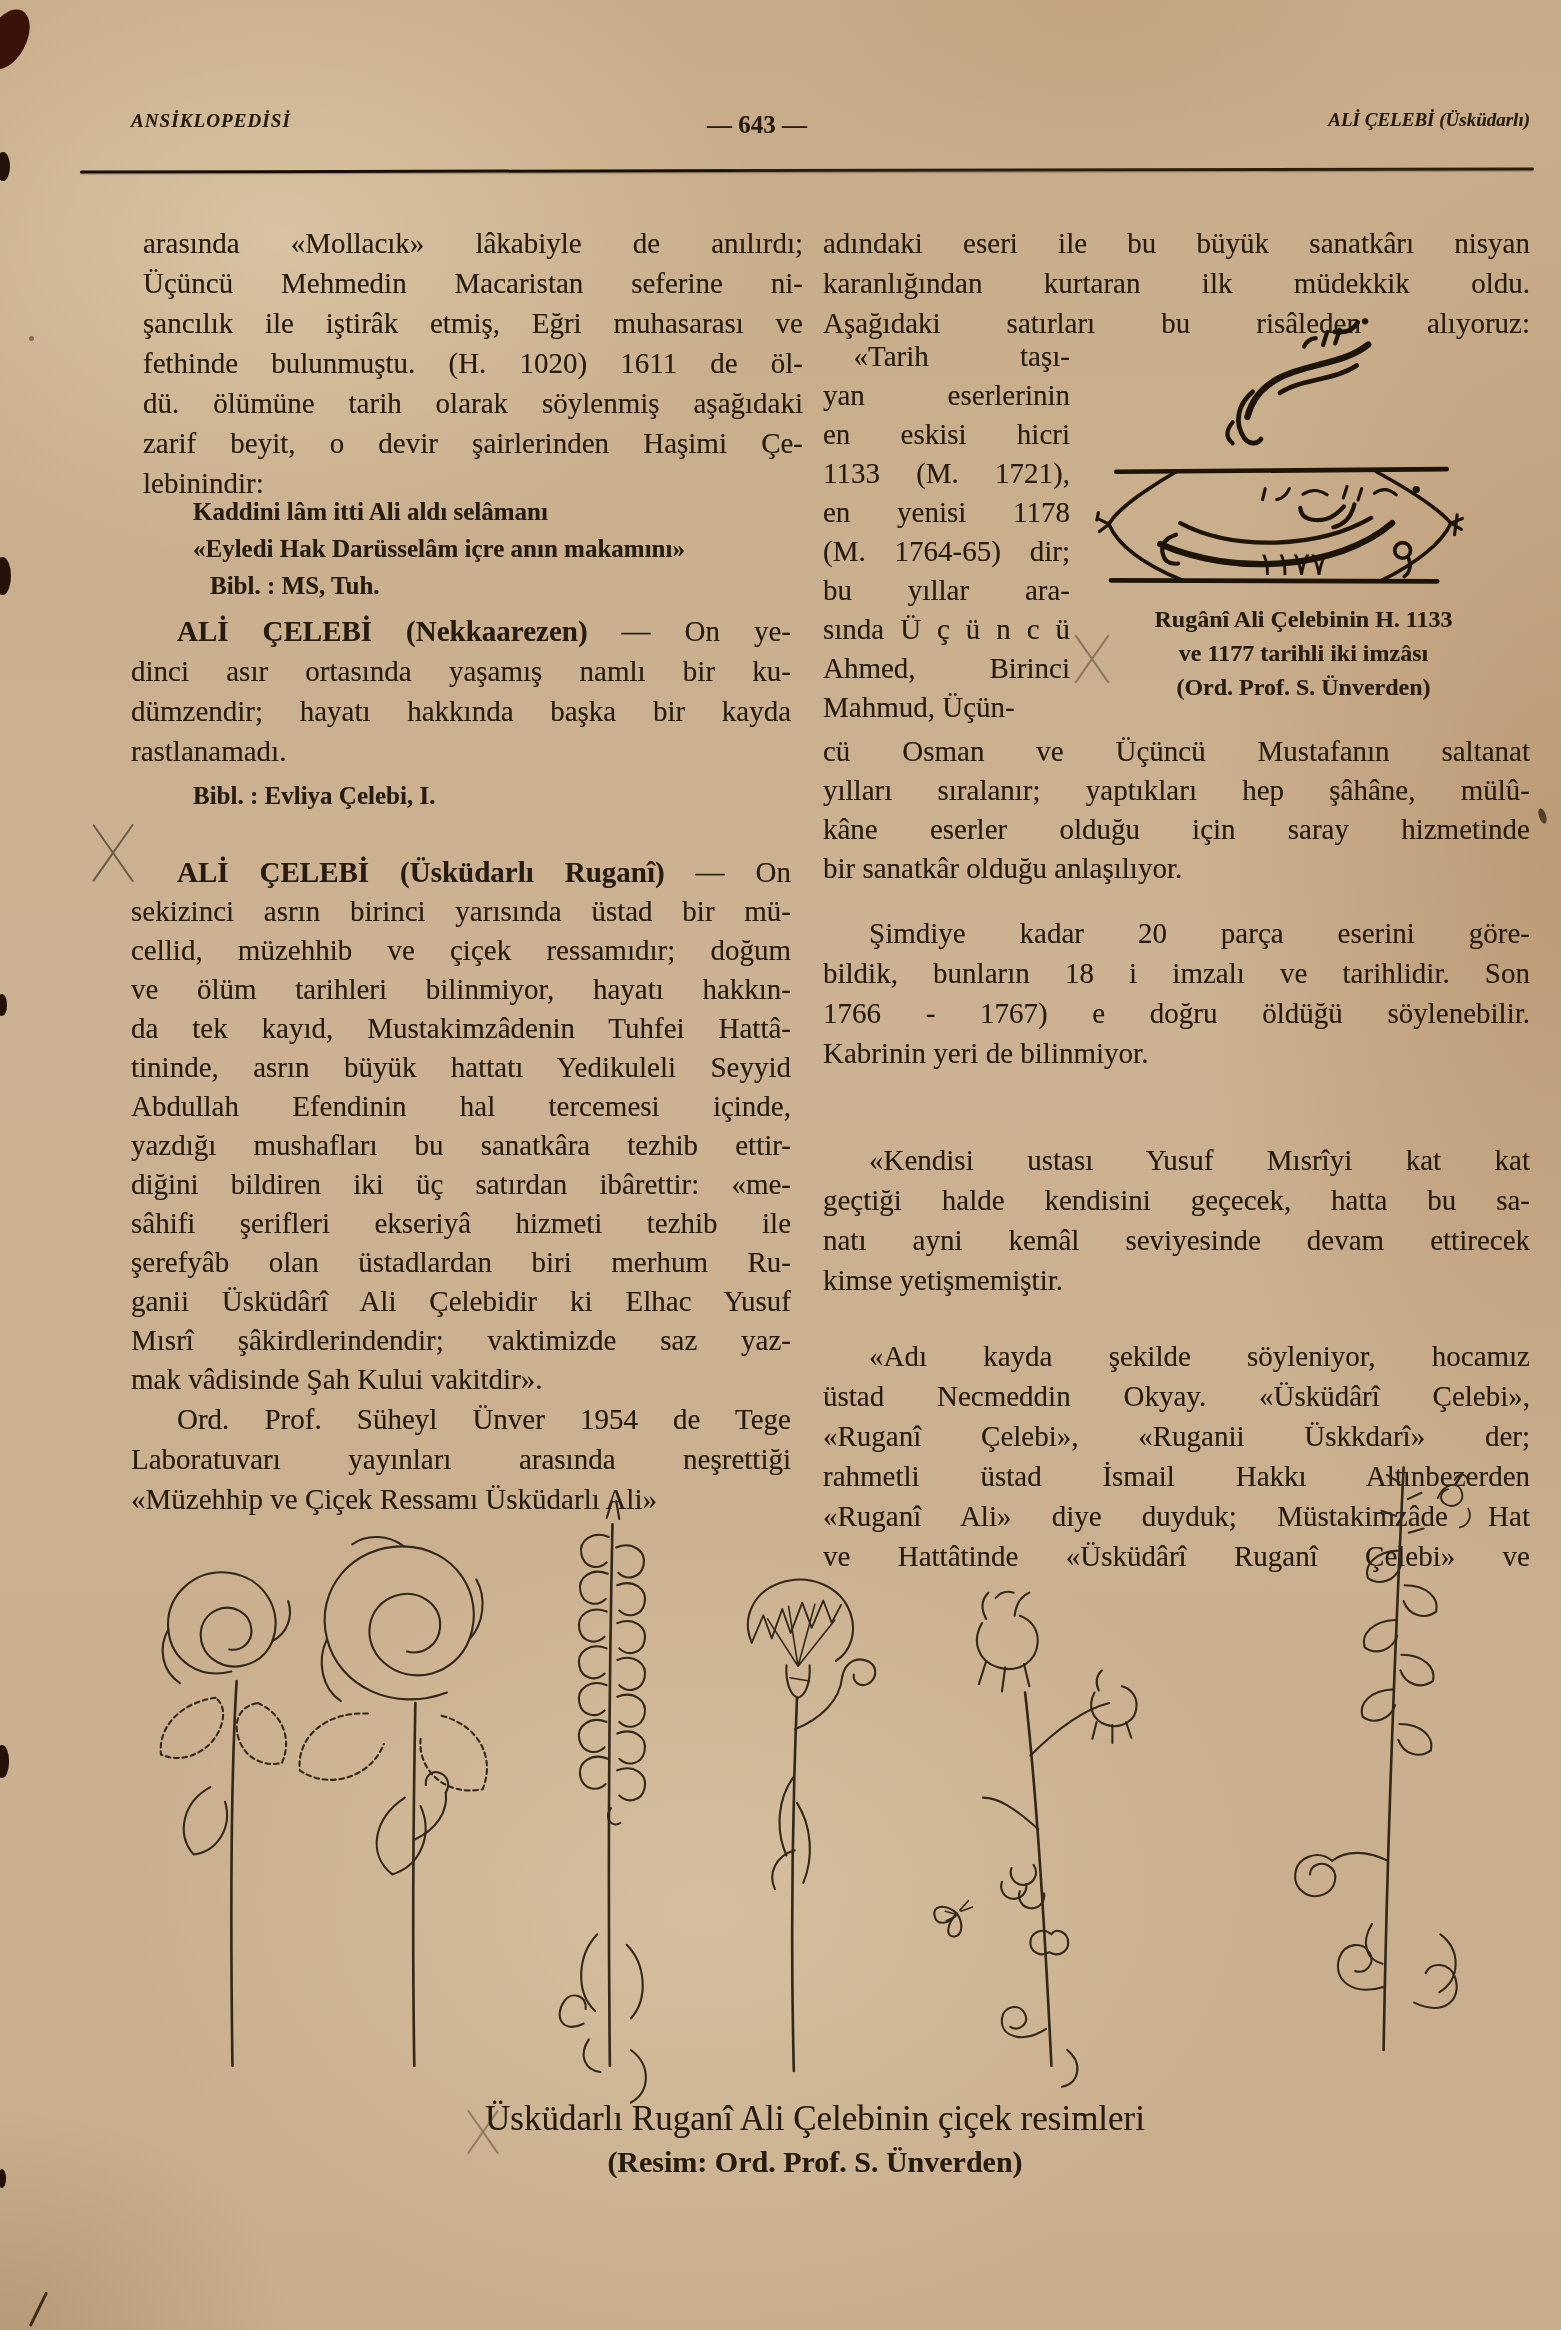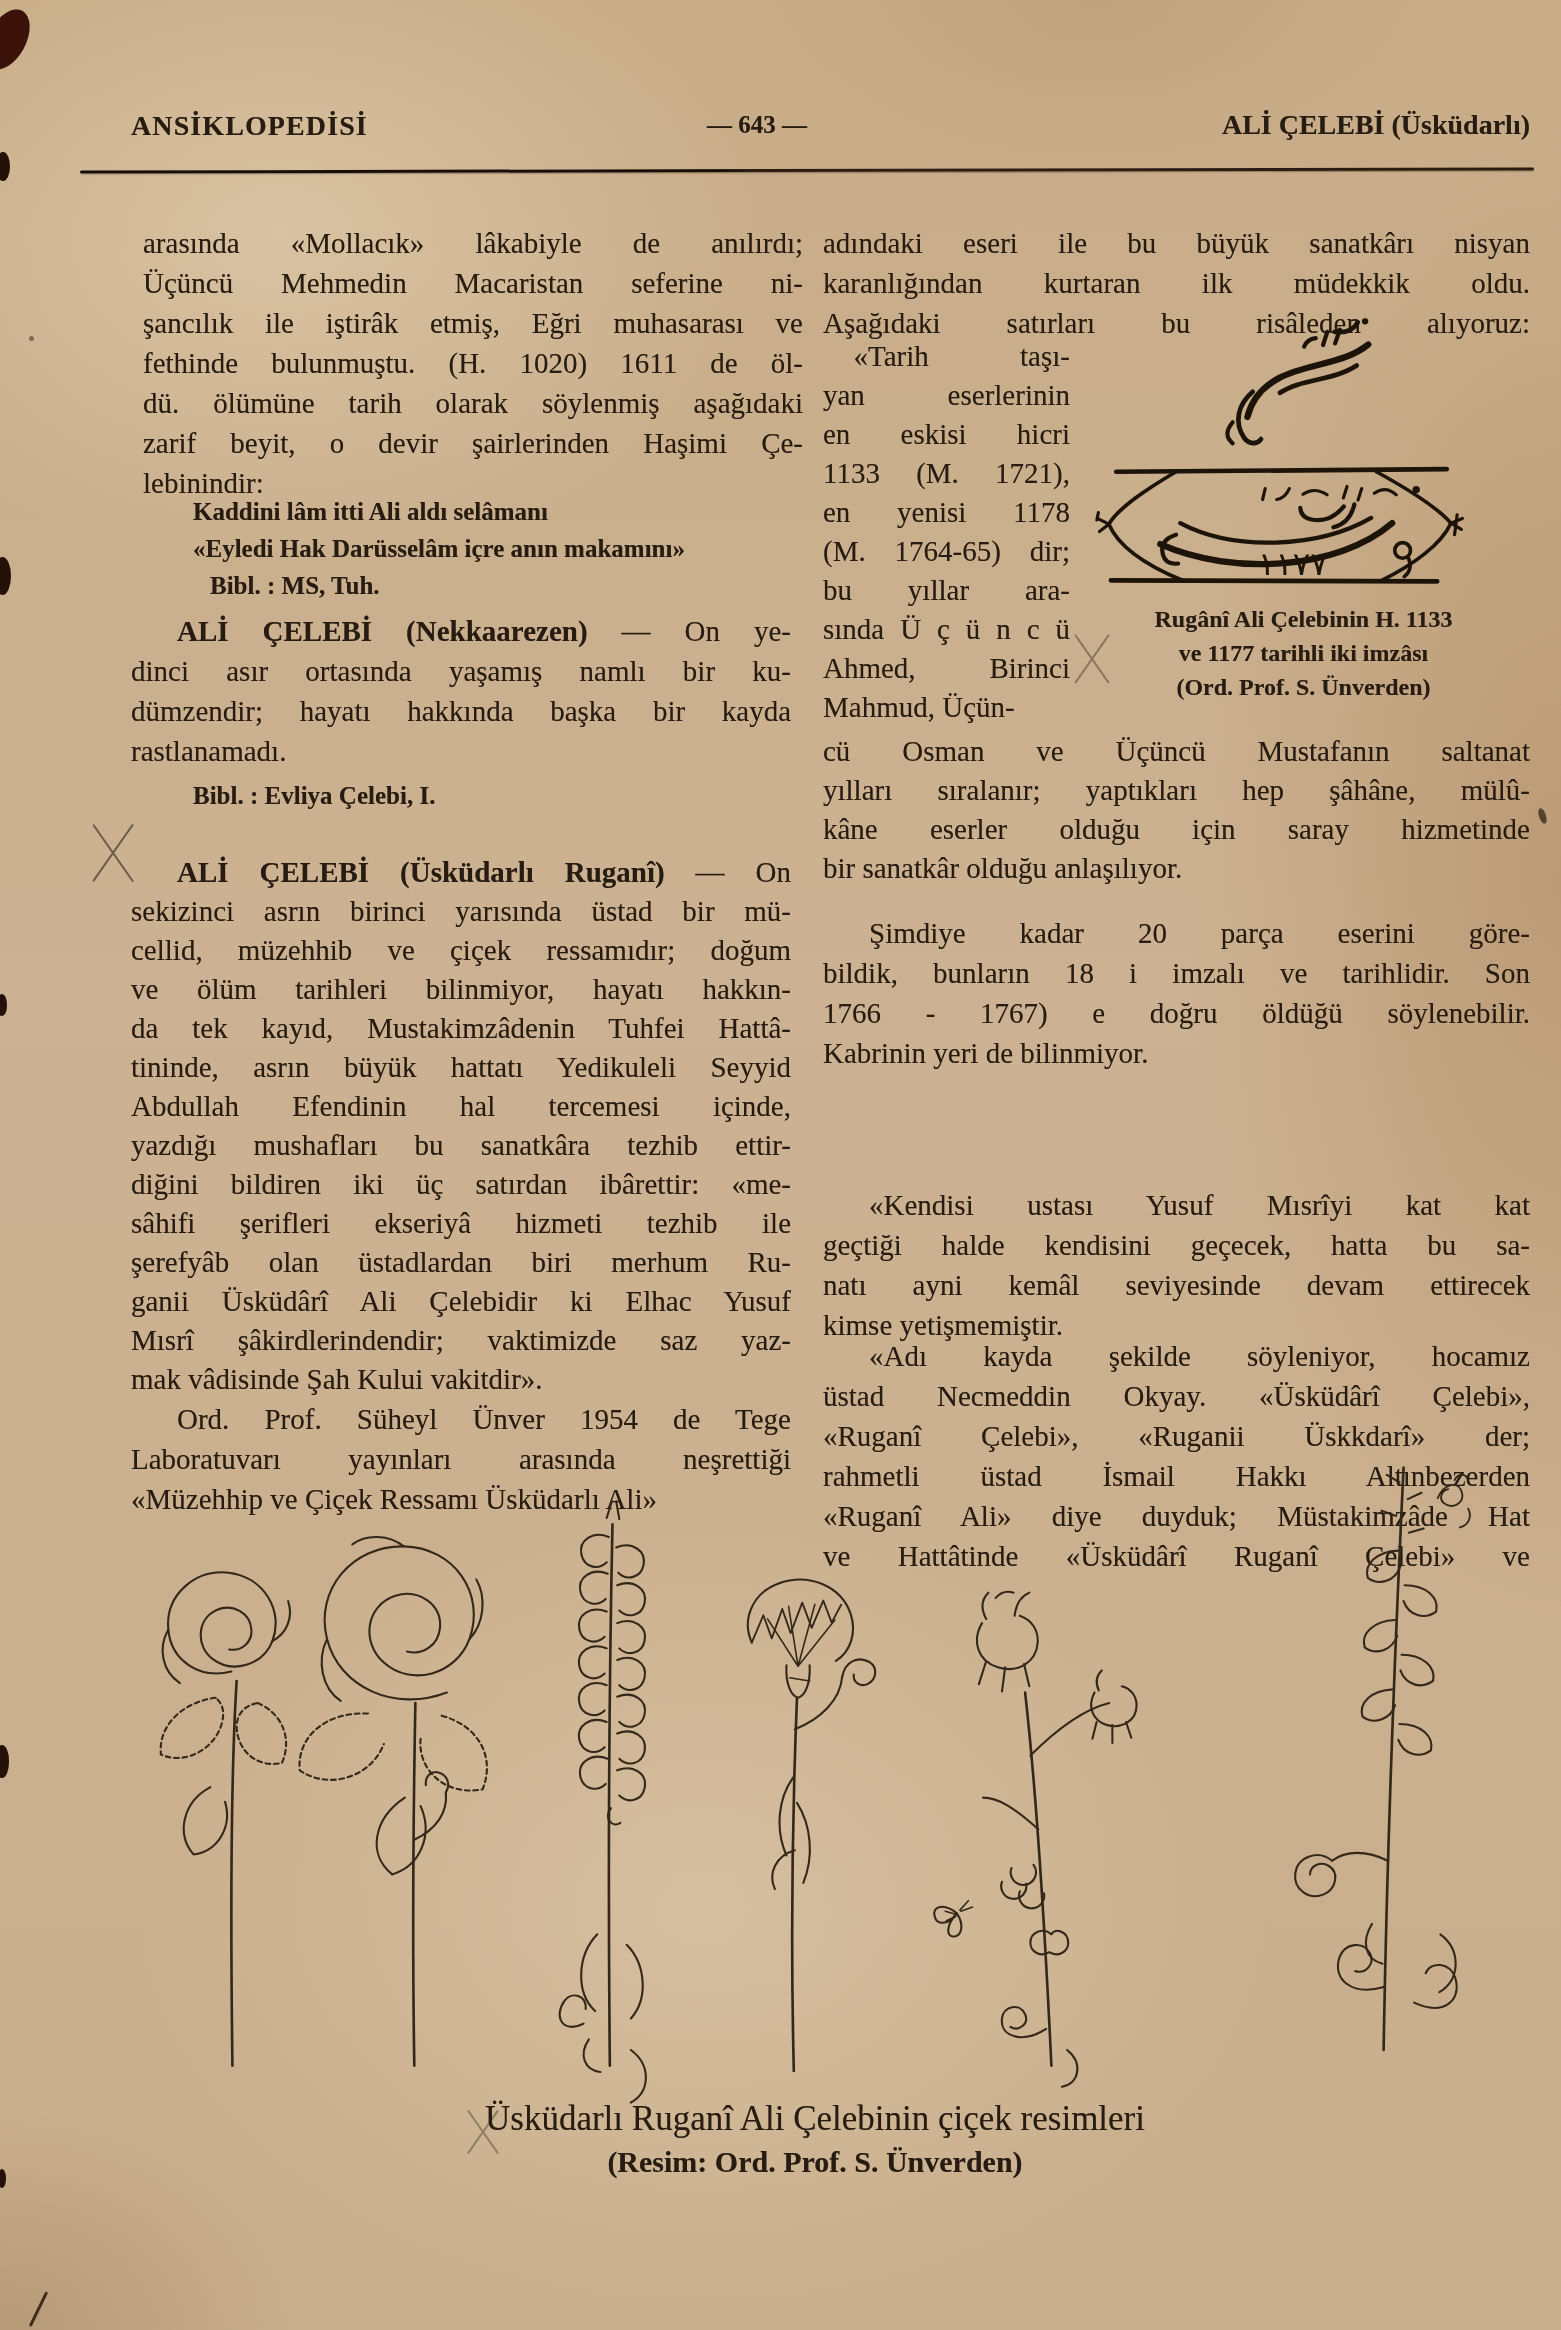--- a/index.html
+++ b/index.html
@@ -19,21 +19,21 @@
       linear-gradient(180deg,#c8ac88,#ccb292 42%,#c9ae8c);
   }
   .abs{position:absolute;}
   .ink{color:#261c11;text-shadow:0 0 0.5px rgba(40,28,16,.45);}
   .body-text{font-size:29px;line-height:40px;}
   .line{text-align:justify;text-align-last:justify;}
   .line.last{text-align-last:left;}
   .line.ind{text-indent:46px;}
   .b{font-weight:bold;}
   .smallb{font-size:25px;font-weight:bold;line-height:37px;}
-  .hdr{font-size:28px;font-weight:bold;letter-spacing:1.1px;}
+  .hdr{font-size:19px;font-weight:bold;letter-spacing:1.1px;font-style:italic;}
   .rule{
     position:absolute;left:80px;top:169px;width:1454px;height:3.2px;
     background:linear-gradient(90deg,#170f07 0 44%,#2a1d10 46% 100%);
     border-radius:1.6px;transform:rotate(-0.12deg);
     box-shadow:0 1.1px 1.1px rgba(60,40,20,.35);
   }
   .xmark{position:absolute;opacity:.82;}
   .xmark::before,.xmark::after{
     content:"";position:absolute;left:50%;top:50%;width:118%;height:2.1px;
     background:#55483a;border-radius:1.1px;
@@ -181,21 +181,21 @@
     <div class="line last">bir sanatkâr olduğu anlaşılıyor.</div>
   </div>
 
   <div class="abs ink body-text" style="left:823px;top:913px;width:707px;line-height:40px;">
     <div class="line ind">Şimdiye kadar 20 parça eserini göre-</div>
     <div class="line">bildik, bunların 18 i imzalı ve tarihlidir. Son</div>
     <div class="line">1766 - 1767) e doğru öldüğü söylenebilir.</div>
     <div class="line last">Kabrinin yeri de bilinmiyor.</div>
   </div>
 
-  <div class="abs ink body-text" style="left:823px;top:1140px;width:707px;line-height:40px;margin-top:45px;">
+  <div class="abs ink body-text" style="left:823px;top:1140px;width:707px;line-height:40px;">
     <div class="line ind">«Kendisi ustası Yusuf Mısrîyi kat kat</div>
     <div class="line">geçtiği halde kendisini geçecek, hatta bu sa-</div>
     <div class="line">natı ayni kemâl seviyesinde devam ettirecek</div>
     <div class="line last">kimse yetişmemiştir.</div>
   </div>
 
   <div class="abs ink body-text" style="left:823px;top:1336px;width:707px;line-height:40px;">
     <div class="line ind">«Adı kayda şekilde söyleniyor, hocamız</div>
     <div class="line">üstad Necmeddin Okyay. «Üsküdârî Çelebi»,</div>
     <div class="line">«Ruganî Çelebi», «Ruganii Üskkdarî» der;</div>

